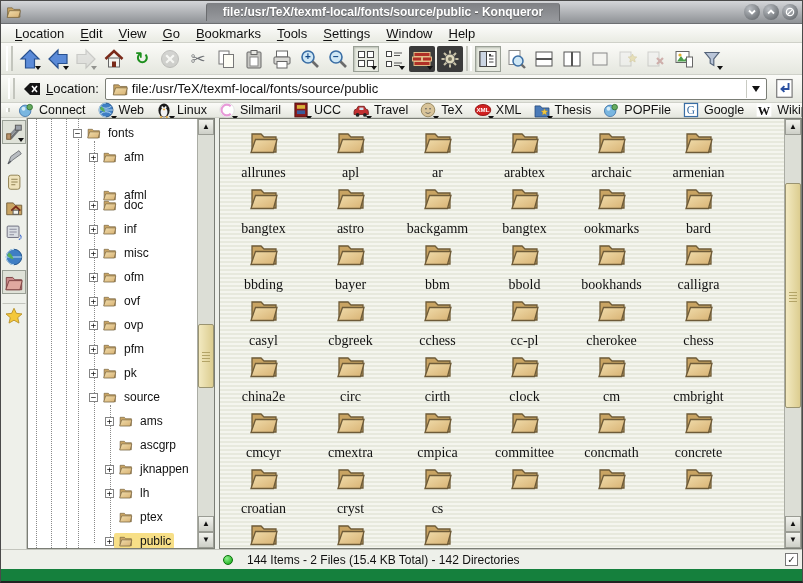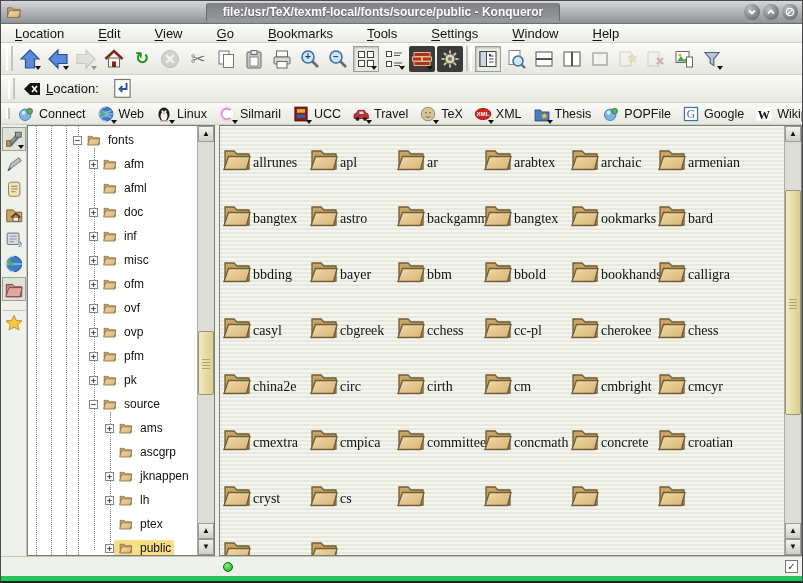--- a/index.html
+++ b/index.html
@@ -1,36 +1,36 @@
 <!DOCTYPE html>
 <html><head>
 <meta charset="utf-8">
 <style>
   html,body{margin:0;padding:0;background:#777;}
   *{box-sizing:border-box;}
-  .window{position:relative;width:803px;height:583px;background:#22c55e;
+  .window{position:relative;width:803px;height:583px;background:#15803d;
     border:1px solid #4a4a4a;border-bottom:2px solid #222;overflow:hidden;
     font-family:"Liberation Sans","DejaVu Sans",sans-serif;color:#111;}
   
   .titlebar{height:23px;background:linear-gradient(#d4d6d9,#8f9296);display:flex;
     align-items:center;padding:0 4px;border-bottom:1px solid #6d6f72;}
   .ticon{width:17px;height:17px;flex:0 0 auto;}
   .ticon svg{width:17px;height:17px;}
   .tbox{margin:0 auto;background:linear-gradient(#7e8084,#97999d);color:#fff;
     font-size:12px;font-weight:bold;padding:2px 16px;border-radius:3px 3px 0 0;
     border-left:1px solid #6a6c6f;border-right:1px solid #6a6c6f;white-space:nowrap;
     text-shadow:0 1px 1px #555;}
   .wbtns{display:flex;gap:3px;flex:0 0 auto;}
   .wb{width:16px;height:16px;border-radius:50%;
     background:radial-gradient(circle at 35% 30%,#b9bdc2,#585c60);
     display:flex;align-items:center;justify-content:center;cursor:pointer;}
   .wb svg{width:10px;height:10px;}
   
   .menubar{height:19px;background:linear-gradient(#fdfdfc,#e9ebe3);display:flex;
-    align-items:center;padding-left:6px;border-bottom:1px solid #cfd1c9;font-size:13px;gap:18px;}
+    align-items:center;padding-left:6px;border-bottom:1px solid #cfd1c9;font-size:13px;}
   .menu-item{padding:0 8px;cursor:default;}
   .menu-item u{text-underline-offset:2px;}
   
   .toolbar{height:32px;background:linear-gradient(#fbfbf8,#e5e7df);display:flex;
     align-items:center;padding:0 2px;border-bottom:1px solid #cfd1c9;}
   .grip{width:7px;height:80%;margin:0 3px;border-left:2px solid #fff;
     border-right:2px solid #c3c5bd;}
   .tsep{width:6px;height:80%;margin:0 2px;border-left:2px solid #c3c5bd;
     border-right:2px solid #fff;}
   .tb{position:relative;width:26px;height:26px;margin:0 1px;display:flex;
@@ -52,21 +52,21 @@
     border:1px solid #7b7e76;border-radius:2px;padding:0 2px;overflow:hidden;}
   .combo .f16{width:18px;height:16px;margin:0 3px;flex:0 0 auto;}
   .locvalue{flex:1;font-size:13px;white-space:nowrap;cursor:text;}
   .combo-arrow{width:18px;height:18px;display:flex;align-items:center;justify-content:center;
     border-left:1px solid #c9cbc3;cursor:pointer;}
   .combo-arrow i{width:0;height:0;border-left:4px solid transparent;border-right:4px solid transparent;
     border-top:6px solid #111;display:block;}
   .gobtn{width:26px;height:24px;margin-left:5px;display:flex;align-items:center;
     justify-content:center;cursor:pointer;flex:0 0 auto;}
   
-  .bmbar{height:22px;background:linear-gradient(#fbfbf8,#e5e7df);display:flex;
+  .bmbar{height:15px;background:linear-gradient(#fbfbf8,#e5e7df);display:flex;
     align-items:center;padding:4px 2px;border-bottom:1px solid #cfd1c9;font-size:12.5px;}
   .bm{position:relative;display:flex;align-items:center;gap:4px;padding:2px 7px 2px 4px;
     cursor:pointer;white-space:nowrap;}
   .bm .ic{position:relative;width:18px;height:18px;flex:0 0 auto;}
   .bm .ic svg{width:18px;height:18px;}
   .bm .dd{right:-2px;bottom:-1px;}
   
   .content{display:flex;height:431px;}
   .strip{width:26px;background:#eef0ea;border-right:1px solid #c3c5bd;display:flex;
     flex-direction:column;align-items:center;padding-top:2px;}
@@ -83,21 +83,21 @@
     align-items:center;justify-content:center;font:9px/7px "DejaVu Sans Mono",monospace;
     cursor:pointer;flex:0 0 auto;}
   .trow .f16{width:17px;height:15px;margin:0 3px;}
   .tlabel{padding:1px 3px;white-space:nowrap;cursor:pointer;}
   .tsel{display:flex;align-items:center;border-radius:2px;}
   .splitter{width:4px;background:#eef0ea;cursor:col-resize;}
   .mainpanel{position:relative;flex:1;border:1px solid #7b7e76;
     background:repeating-linear-gradient(180deg,#f4f5ee 0 2px,#e7e9dd 2px 4px);overflow:hidden;}
   .grid{position:absolute;left:0;top:0;right:17px;bottom:0;display:grid;
     grid-template-columns:repeat(6,87px);grid-auto-rows:56px;padding-top:8px;overflow:hidden;}
-  .cell{display:flex;flex-direction:row;align-items:center;cursor:pointer;}
+  .cell{display:flex;flex-direction:column;align-items:center;cursor:pointer;}
   .cell svg{width:33px;height:32px;flex:0 0 auto;}
   .flabel{font-family:"Liberation Serif","DejaVu Serif",serif;font-size:14px;margin-top:2px;
     white-space:nowrap;}
   
   .sbar{position:absolute;top:0;bottom:0;right:0;width:17px;background:#dcded6;
     border-left:1px solid #aaaca4;}
   .sb-btn{position:absolute;left:0;width:16px;height:16px;background:linear-gradient(#f2f3ee,#cdcfc7);
     border:1px solid #9a9c94;display:flex;align-items:center;justify-content:center;
     font-size:8px;line-height:1;cursor:pointer;color:#111;}
   .sb-thumb{position:absolute;left:0;width:16px;background:linear-gradient(90deg,#f2e9c0,#dccd90);
@@ -354,20 +354,29 @@
 
   <div class="locbar">
     <span class="grip"></span>
     <span class="clearbtn">
       <svg viewBox="0 0 20 16">
           <path d="M2 8 L8 2 H18 V14 H8 Z" fill="#151515"></path>
           <path d="M10 5 l5 6 M15 5 l-5 6" stroke="#fff" stroke-width="1.6"></path>
         </svg>
     </span>
     <span class="loclabel"><u>L</u><span></span><span id="loclabel-rest">ocation:</span></span>
+    <div class="combo">
+      <span class="f16"><svg viewBox="0 0 33 32">
+            <use href="#sym-folder"></use>
+          </svg></span>
+      <span class="locvalue">file:/usr/TeX/texmf-local/fonts/source/public</span>
+      <span class="combo-arrow">
+          <i></i>
+        </span>
+    </div>
     <span class="gobtn">
       <svg viewBox="0 0 22 22">
           <rect x="4" y="3" width="13" height="15" fill="#fff" stroke="#777"></rect>
           <path d="M14 6 v5 h-6 M10.5 8.5 L8 11 l2.5 2.5" fill="none" stroke="#2a50a0" stroke-width="1.6"></path>
         </svg>
     </span>
   </div>
 
   <div class="bmbar" id="bmbar">
       <span class="grip"></span>
@@ -552,21 +561,21 @@
         </div>
         <div class="trow" style="top: 26px; left: 61px;">
           <span class="toggle">+</span>
           <span class="tsel">
             <span class="f16"><svg viewBox="0 0 33 32" style="width:100%;height:100%">
                 <use href="#sym-folder"></use>
               </svg></span>
             <span class="tlabel">afm</span>
           </span>
         </div>
-        <div class="trow" style="top: 50px; left: 61px;">
+        <div class="trow" style="top: 64px; left: 61px;">
           <span style="width: 9px; flex: 0 0 auto;"></span>
           <span class="tsel">
             <span class="f16"><svg viewBox="0 0 33 32" style="width:100%;height:100%">
                 <use href="#sym-folder"></use>
               </svg></span>
             <span class="tlabel">afml</span>
           </span>
         </div>
         <div class="trow" style="top: 74px; left: 61px;">
           <span class="toggle">+</span>
@@ -863,20 +872,26 @@
             <span><svg viewBox="0 0 33 32" style="width:33px;height:32px">
                 <use href="#sym-folder"></use>
               </svg></span>
             <span class="flabel">circ</span>
           </div>
           <div class="cell">
             <span><svg viewBox="0 0 33 32" style="width:33px;height:32px">
                 <use href="#sym-folder"></use>
               </svg></span>
             <span class="flabel">cirth</span>
+          </div>
+          <div class="cell">
+            <span><svg viewBox="0 0 33 32" style="width:33px;height:32px">
+                <use href="#sym-folder"></use>
+              </svg></span>
+            <span class="flabel">clock</span>
           </div>
           <div class="cell">
             <span><svg viewBox="0 0 33 32" style="width:33px;height:32px">
                 <use href="#sym-folder"></use>
               </svg></span>
             <span class="flabel">cm</span>
           </div>
           <div class="cell">
             <span><svg viewBox="0 0 33 32" style="width:33px;height:32px">
                 <use href="#sym-folder"></use>
@@ -974,16 +989,17 @@
             <i></i>
           </span>
         <span class="sb-btn" style="bottom:16px">▲</span>
         <span class="sb-btn" style="bottom:0">▼</span>
       </div>
     </div>
   </div>
 
   <div class="statusbar">
     <span class="led"></span>
+    <span>144 Items - 2 Files (15.4 KB Total) - 142 Directories</span>
     <span class="statuscheck">✓</span>
   </div>
 
 </div>
 
 </body></html>

